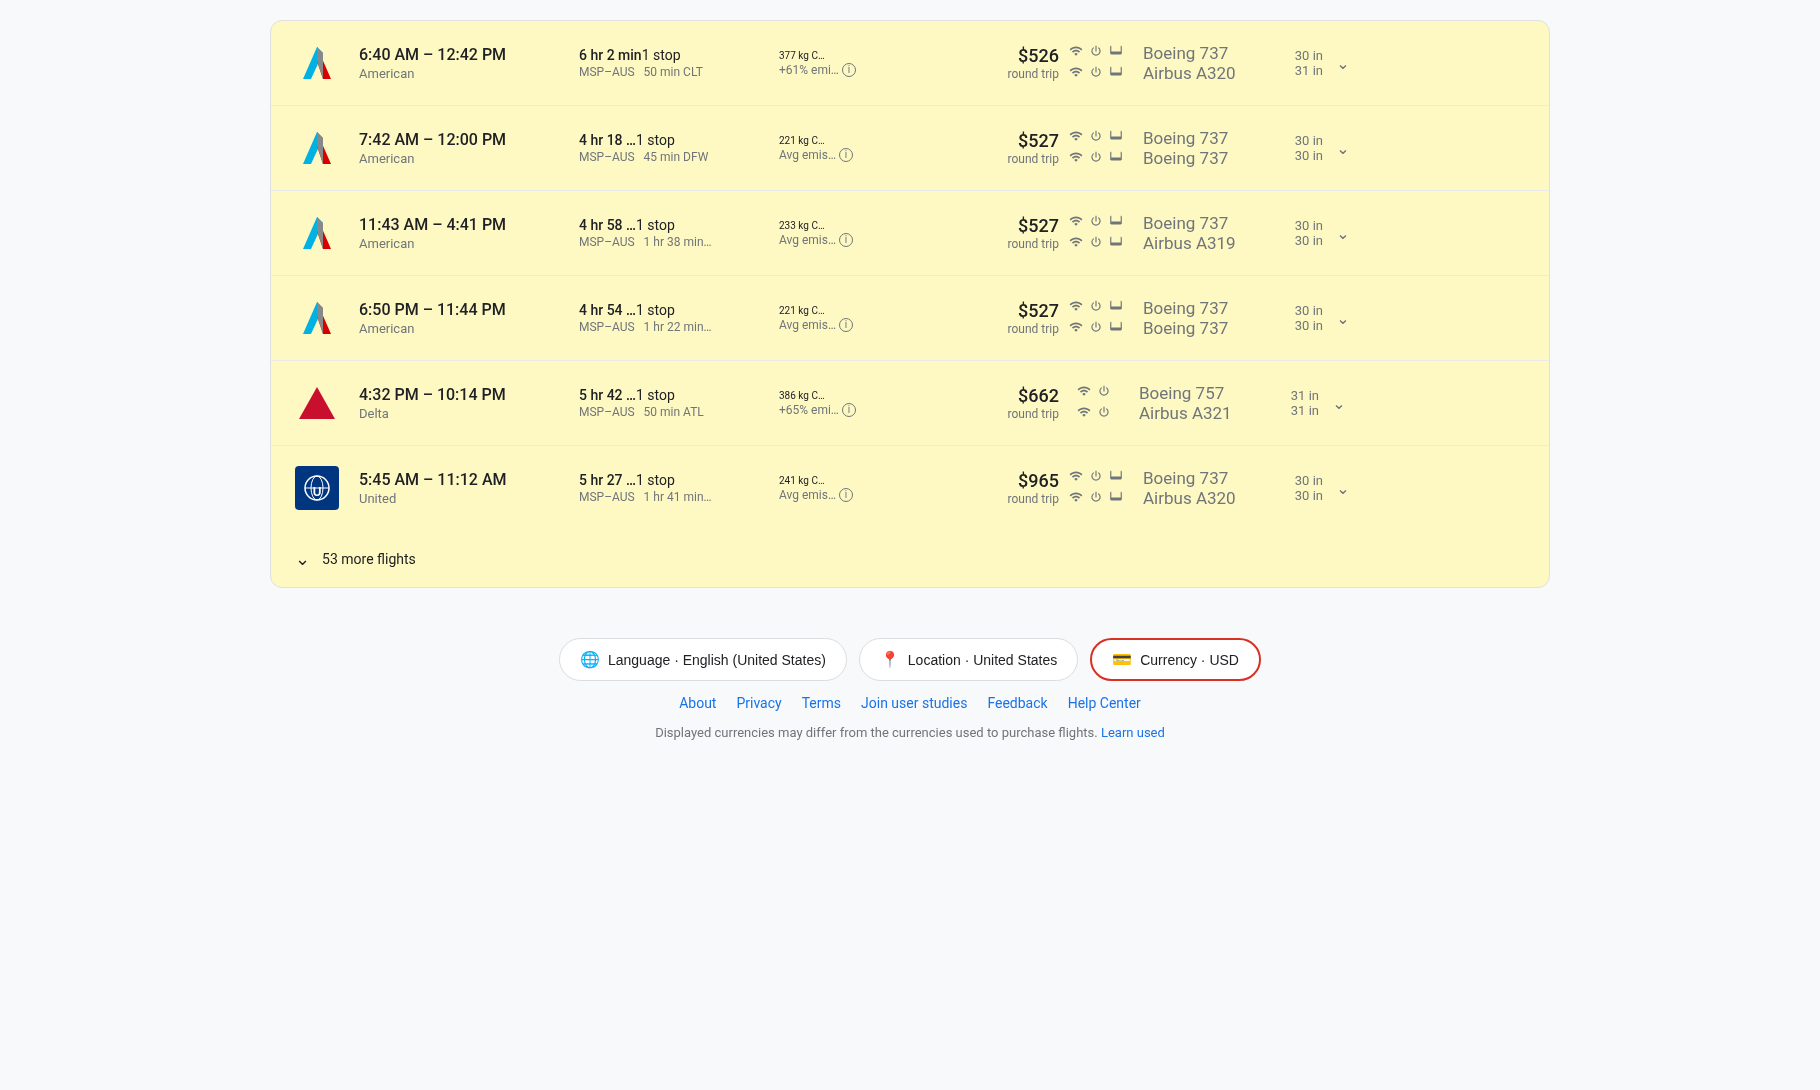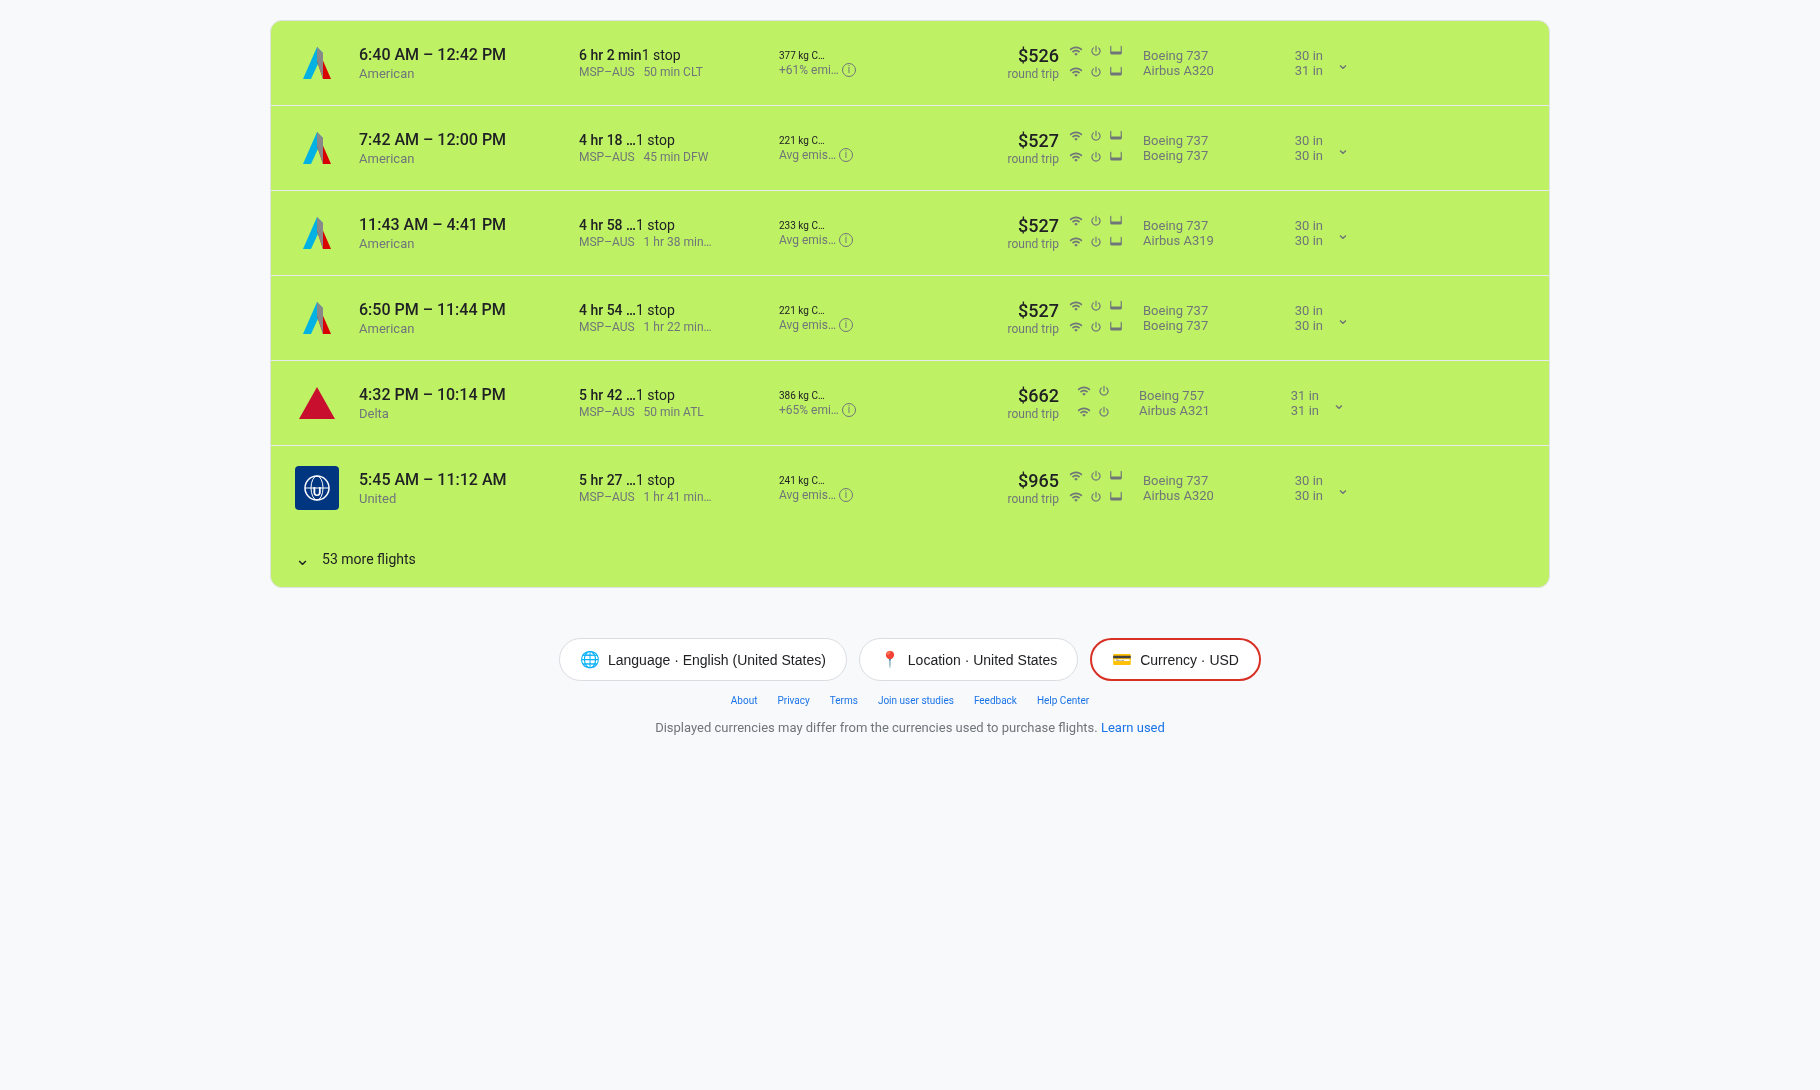--- a/index.html
+++ b/index.html
@@ -8,21 +8,21 @@
       font-family: 'Google Sans', Roboto, Arial, sans-serif;
       color: #202124;
       font-size: 14px;
     }
     .page-wrapper {
       max-width: 1400px;
       margin: 0 auto;
       padding: 20px 60px;
     }
     .flights-card {
-      background: #bef264;
+      background: #fef9c3;
       border-radius: 12px;
       border: 1px solid #e0e0e0;
       overflow: hidden;
       margin-bottom: 30px;
     }
     .flight-row {
       display: flex;
       align-items: center;
       padding: 16px 20px;
       border-bottom: 1px solid #e8eaed;
@@ -132,21 +132,21 @@
     .amenity-row {
       display: flex;
       gap: 6px;
       align-items: center;
     }
     .aircraft-col {
       flex: 0 0 130px;
       padding: 0 10px;
     }
     .aircraft-text {
-      font-size: 13px;
+      font-size: 17px;
       color: #70757a;
     }
     .seat-col {
       flex: 0 0 60px;
       text-align: right;
     }
     .seat-text {
       font-size: 13px;
       color: #70757a;
     }
@@ -205,21 +205,21 @@
       color: #1a73e8;
     }
     .footer-links {
       display: flex;
       gap: 20px;
       flex-wrap: wrap;
       justify-content: center;
     }
     .footer-link {
       color: #1a73e8;
-      font-size: 10px;
+      font-size: 14px;
       text-decoration: none;
       cursor: pointer;
     }
     .footer-note {
       font-size: 13px;
       color: #70757a;
       text-align: center;
     }
     .footer-note a {
       color: #1a73e8;

